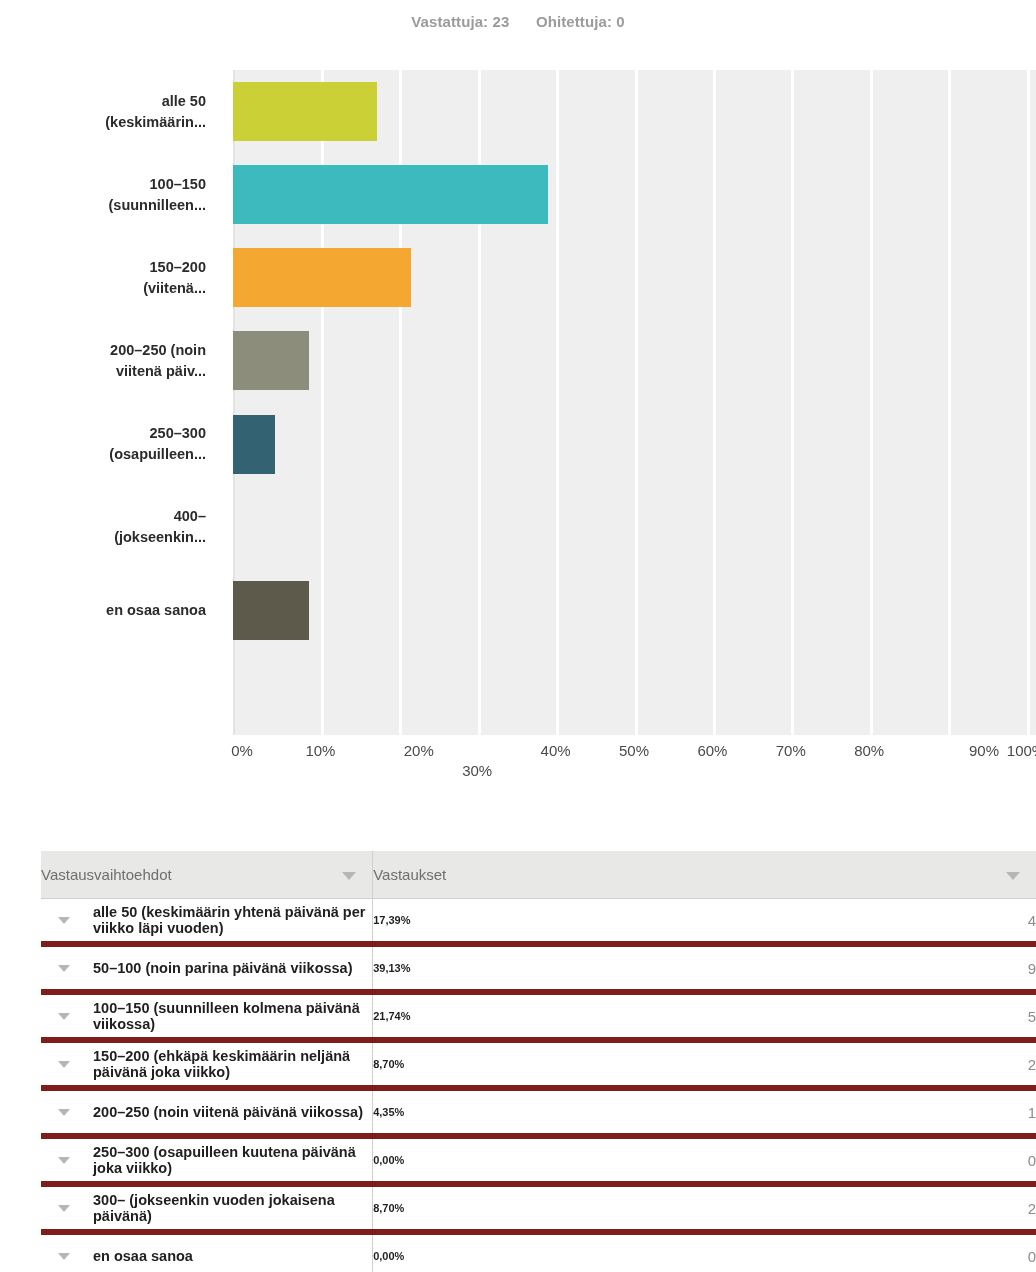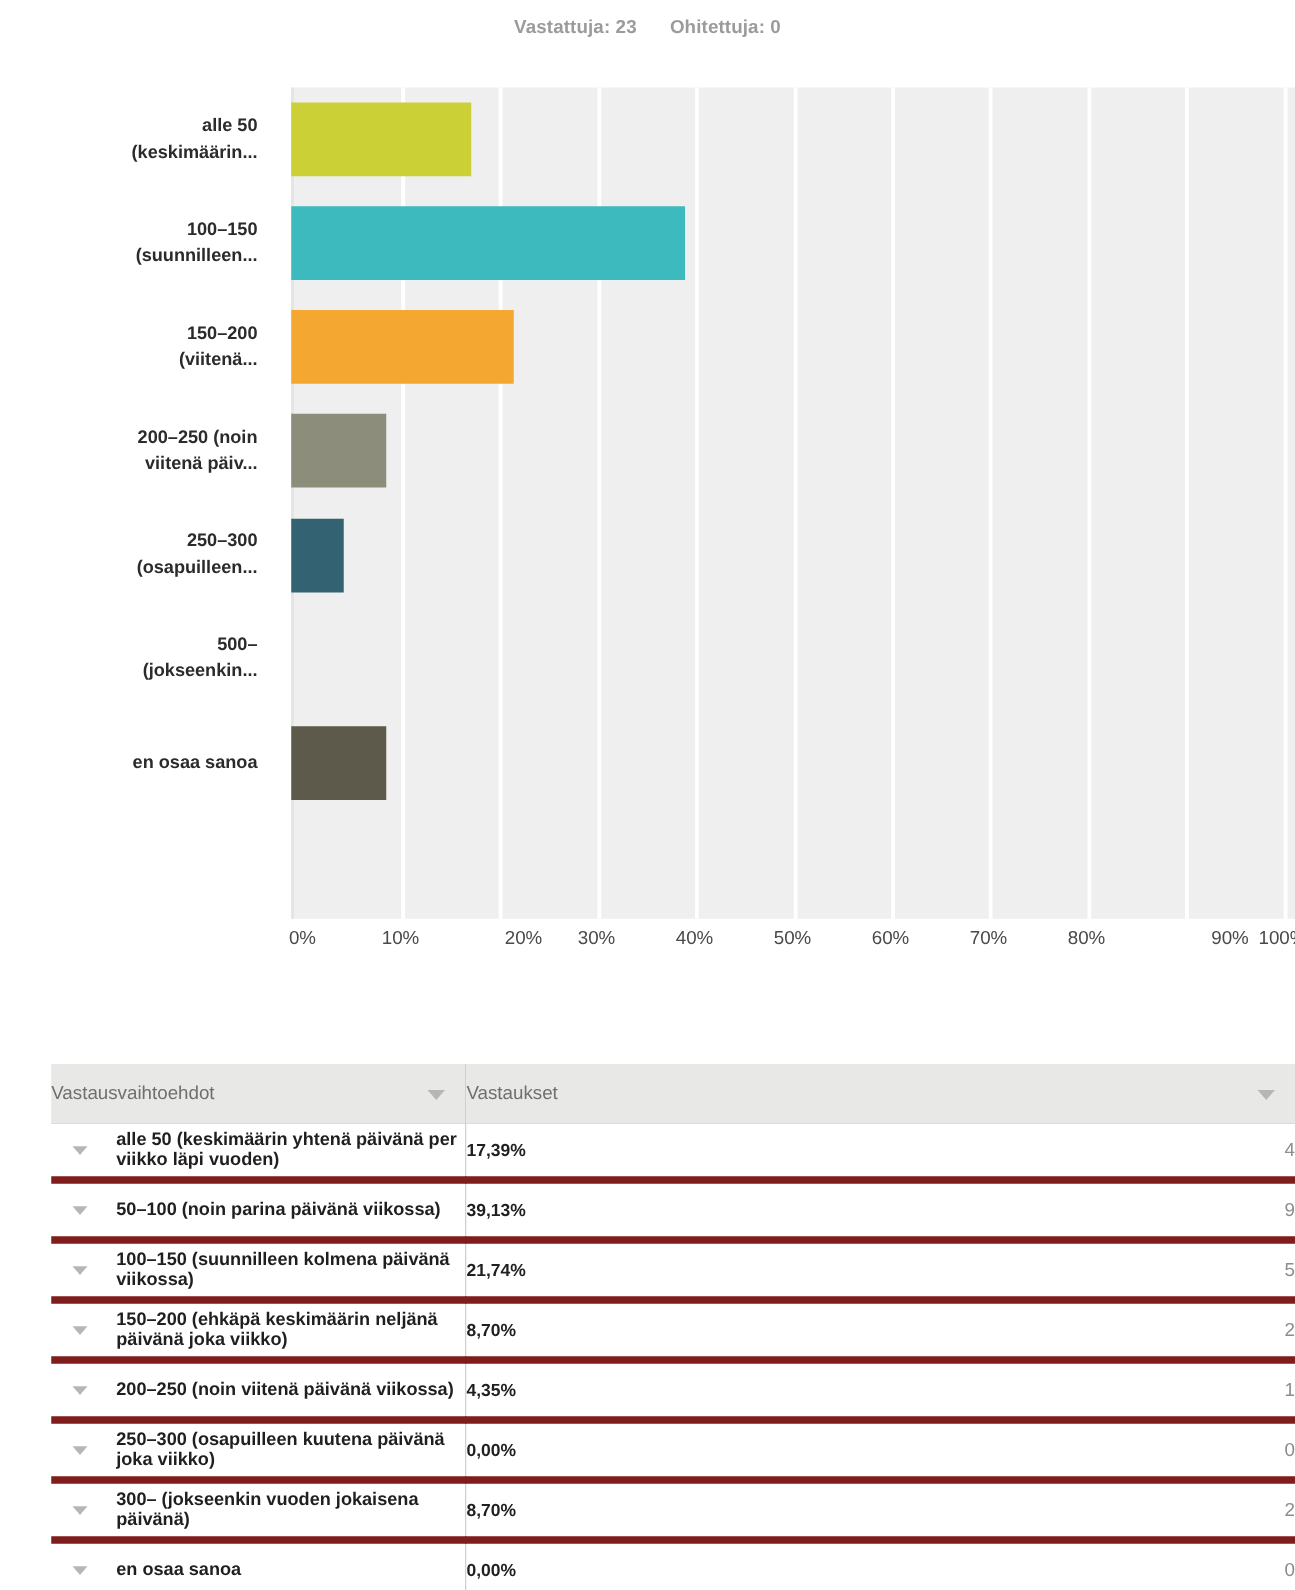--- a/index.html
+++ b/index.html
@@ -167,21 +167,21 @@
   .opt-text {
     font-weight: bold;
     color: #1f1f1f;
     font-size: 14.5px;
   }
   td.c-pct {
     width: 100px;
     font-weight: bold;
     color: #1f1f1f;
     padding-left: 20px;
-    font-size: 14px;
+    font-size: 11px;
   }
   td.c-count {
     width: 70px;
     text-align: right;
     color: #8d8d8d;
     padding-right: 22px;
     font-size: 15px;
   }
   tr.total-row td {
     background: #e8e8e6;
@@ -271,35 +271,35 @@
         </div>
       </div>
       <div class="ylabel">
         <div>
           <div>250–300</div>
           <div>(osapuilleen...</div>
         </div>
       </div>
       <div class="ylabel">
         <div>
-          <div>500–</div>
+          <div>400–</div>
           <div>(jokseenkin...</div>
         </div>
       </div>
       <div class="ylabel">
         <div>
           <div>en osaa sanoa</div>
         </div>
       </div>
     </div>
   <div class="xaxis" id="xaxis">
       <div class="xtick" style="left: 9px;">0%</div>
       <div class="xtick" style="left: 87.4px;">10%</div>
       <div class="xtick" style="left: 165.8px; margin-left: 20px;">20%</div>
-      <div class="xtick" style="left: 244.2px;">30%</div>
+      <div class="xtick" style="left: 244.2px; margin-top: 20px;">30%</div>
       <div class="xtick" style="left: 322.6px;">40%</div>
       <div class="xtick" style="left: 401px;">50%</div>
       <div class="xtick" style="left: 479.4px;">60%</div>
       <div class="xtick" style="left: 557.8px;">70%</div>
       <div class="xtick" style="left: 636.2px;">80%</div>
       <div class="xtick" style="left: 751px;">90%</div>
       <div class="xtick" style="left: 793px;">100%</div>
     </div>
 </div>
 

